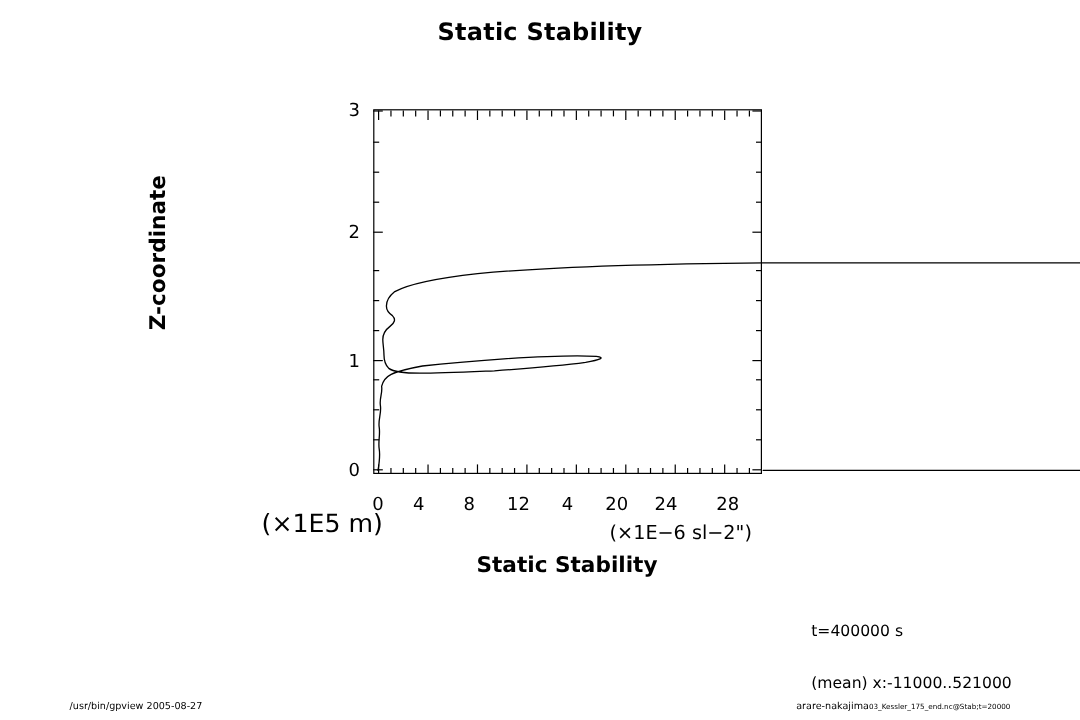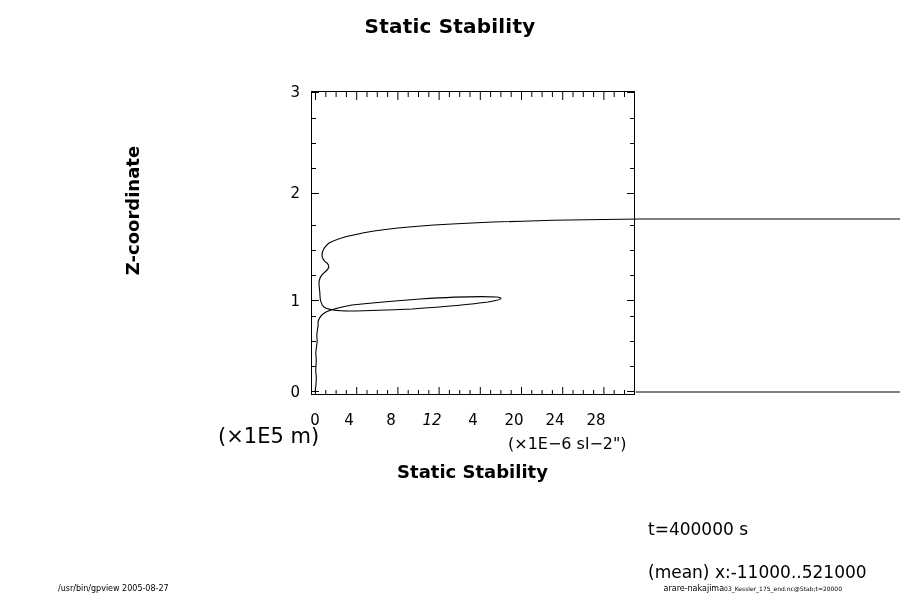--- a/index.html
+++ b/index.html
@@ -91,22 +91,22 @@
     position: absolute;
     left: 300px;
     top: 461px;
     width: 345px;
     text-align: center;
     font-size: 18px;
     font-weight: bold;
   }
   .annot {
     position: absolute;
-    left: 648px;
-    font-size: 17px;
+    left: 676px;
+    font-size: 13px;
     white-space: nowrap;
   }
   .annot-time { top: 519px; }
   .annot-mean { top: 538px; margin-top: 24px; }
   .footer-left {
     position: absolute;
     left: 58px;
     top: 584px;
     font-size: 8px;
     white-space: nowrap;
@@ -133,25 +133,25 @@
   <div class="plot-area"></div>
 
   <div class="ytick-label" style="left:272px; top:385px;">0</div>
   <div class="ytick-label" style="left:272px; top:294px;">1</div>
   <div class="ytick-label" style="left:272px; top:186px;">2</div>
   <div class="ytick-label" style="left:272px; top:85px;">3</div>
 
   <div class="xtick-label" style="left:295px; top:413px;">0</div>
   <div class="xtick-label" style="left:329px; top:413px;">4</div>
   <div class="xtick-label" style="left:371px; top:413px;">8</div>
-  <div class="xtick-label" style="left:412px; top:413px;font-style:italic;">12</div>
+  <div class="xtick-label" style="left:412px; top:413px;">12</div>
   <div class="xtick-label" style="left:453px; top:413px;">4</div>
   <div class="xtick-label" style="left:494px; top:413px;">20</div>
   <div class="xtick-label" style="left:535px; top:413px;">24</div>
-  <div class="xtick-label" style="left:576px; top:413px;">28</div>
+  <div class="xtick-label" style="left:576px; top:413px;text-align:right;">28</div>
 
   <div class="ylabel">Z-coordinate</div>
   <div class="yaxis-units">(×1E5  m)</div>
   <div class="xaxis-units">(×1E−6  sl−2")</div>
   <div class="xlabel">Static Stability</div>
 
   <svg class="curve-svg" viewBox="0 0 900 600">
     <g stroke="#000000" stroke-width="1" fill="none">
 
       <line x1="311" y1="391.5" x2="319" y2="391.5"></line>

